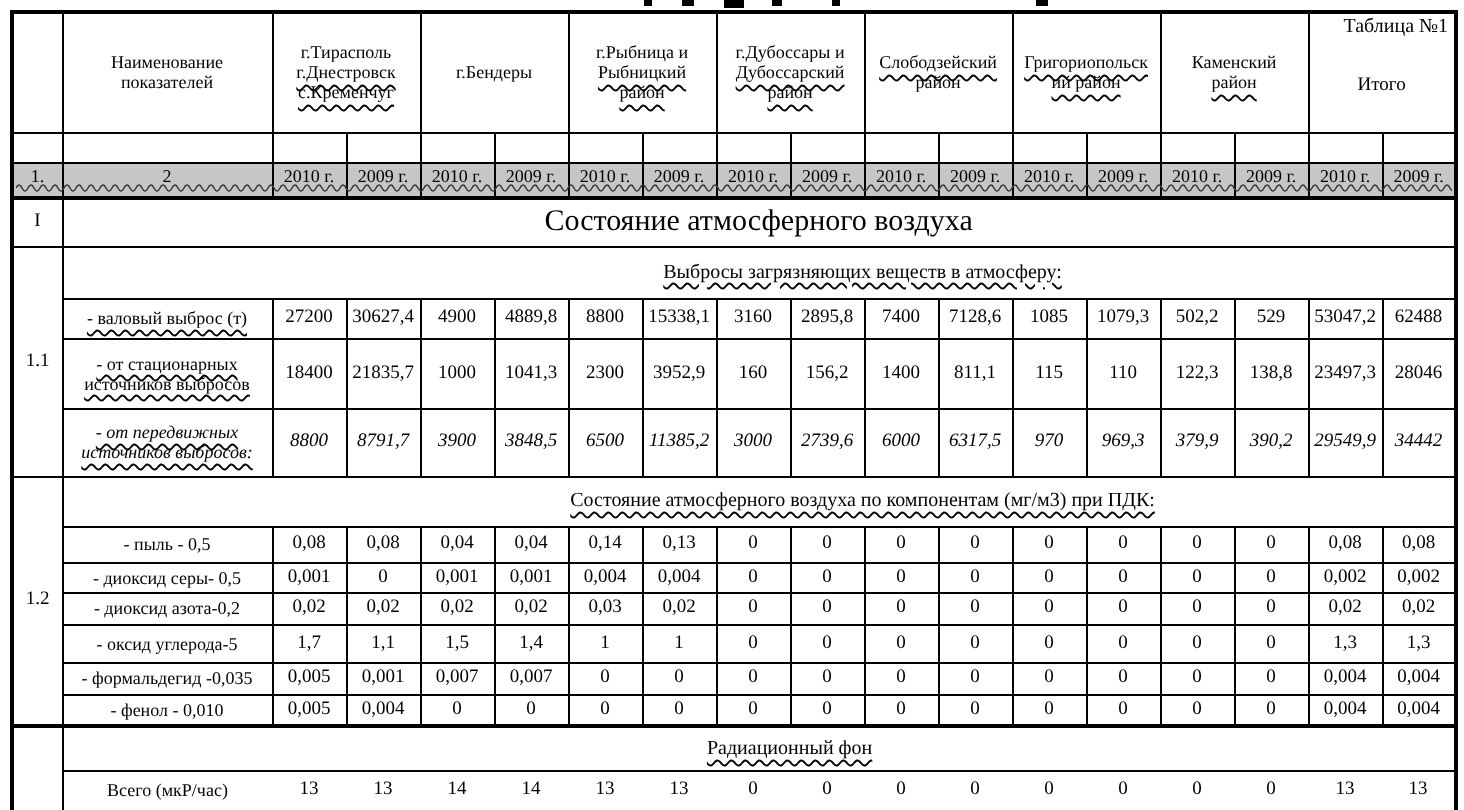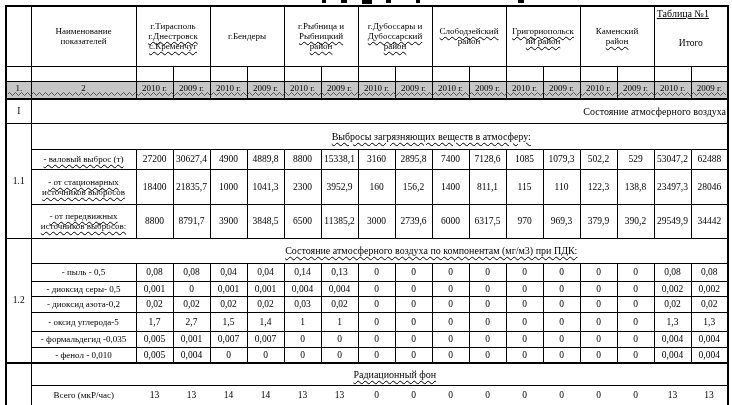--- a/index.html
+++ b/index.html
@@ -15,30 +15,30 @@
     border-collapse:collapse;table-layout:fixed;
     border:2px solid #000;
   }
   td,th{
     border:1px solid #000;padding:0 1px;margin:0;
     font-weight:normal;overflow:hidden;vertical-align:middle;
   }
   th.group{font-size:9px;line-height:10px;text-align:center;}
   th.split{height:14px;padding:0;}
   th.itogo{position:relative;}
-  .tbl-caption{position:absolute;top:2px;right:18px;font-size:10px;white-space:nowrap;text-decoration:underline;}
+  .tbl-caption{position:absolute;top:2px;right:3px;font-size:10px;white-space:nowrap;}
   .itogo-label{display:block;margin-top:14px;text-align:center;font-size:9.5px;}
 
   tr.gray-row td{
     background:#c6c6c6;font-size:9px;text-align:center;
     border-bottom:2px solid #000;vertical-align:top;padding-top:1px;
   }
   td.numcol{font-size:9.5px;text-align:center;}
   td.numcol.bottom{vertical-align:bottom;padding-bottom:4px;}
-  td.sec-title{font-size:10px;text-align:right;}
+  td.sec-title{font-size:15px;text-align:center;}
   td.subtitle{font-size:10px;text-align:center;padding-left:105px;}
   tr.thick-top td{border-top:2px solid #000;padding-left:32px;}
   td.rlabel{font-size:9px;line-height:10px;text-align:center;}
   td.val{font-size:9.5px;text-align:center;white-space:nowrap;}
   tr.last-row td{border-left:none;border-right:none;border-bottom:none;}
   tr.last-row td:first-child{border-left:1px solid #22c55e;}
 
   .wavy{
     text-decoration-line:underline;text-decoration-style:wavy;
     text-decoration-thickness:1px;text-underline-offset:2px;
@@ -199,21 +199,21 @@
           <td class="val">156,2</td>
           <td class="val">1400</td>
           <td class="val">811,1</td>
           <td class="val">115</td>
           <td class="val">110</td>
           <td class="val">122,3</td>
           <td class="val">138,8</td>
           <td class="val">23497,3</td>
           <td class="val">28046</td>
         </tr>
-        <tr style="height: 34px;">
+        <tr style="height: 34px; font-style: italic;">
           <td class="rlabel"><span class="wavy">- от передвижных источников выбросов:</span></td>
           <td class="val">8800</td>
           <td class="val">8791,7</td>
           <td class="val">3900</td>
           <td class="val">3848,5</td>
           <td class="val">6500</td>
           <td class="val">11385,2</td>
           <td class="val">3000</td>
           <td class="val">2739,6</td>
           <td class="val">6000</td>
@@ -282,21 +282,21 @@
           <td class="val">0</td>
           <td class="val">0</td>
           <td class="val">0</td>
           <td class="val">0</td>
           <td class="val">0,02</td>
           <td class="val">0,02</td>
         </tr>
         <tr style="height: 19px; margin-top: 14px;">
           <td class="rlabel"><span>- оксид углерода-5</span></td>
           <td class="val">1,7</td>
-          <td class="val">2,7</td>
+          <td class="val">1,1</td>
           <td class="val">1,5</td>
           <td class="val">1,4</td>
           <td class="val">1</td>
           <td class="val">1</td>
           <td class="val">0</td>
           <td class="val">0</td>
           <td class="val">0</td>
           <td class="val">0</td>
           <td class="val">0</td>
           <td class="val">0</td>

